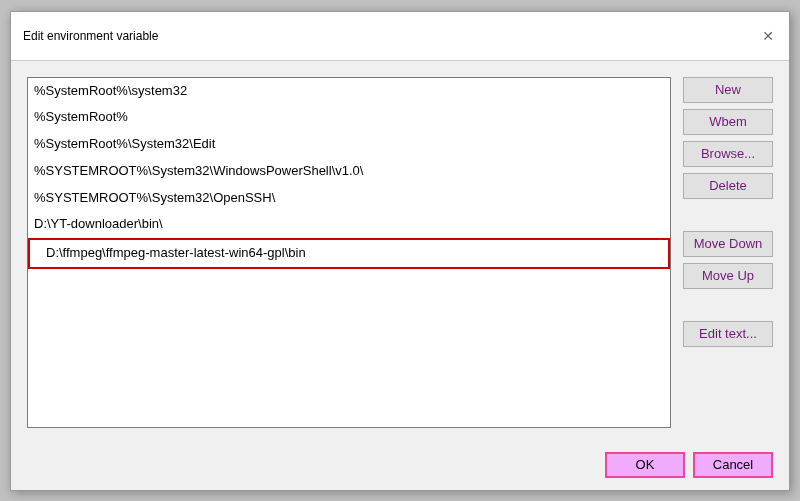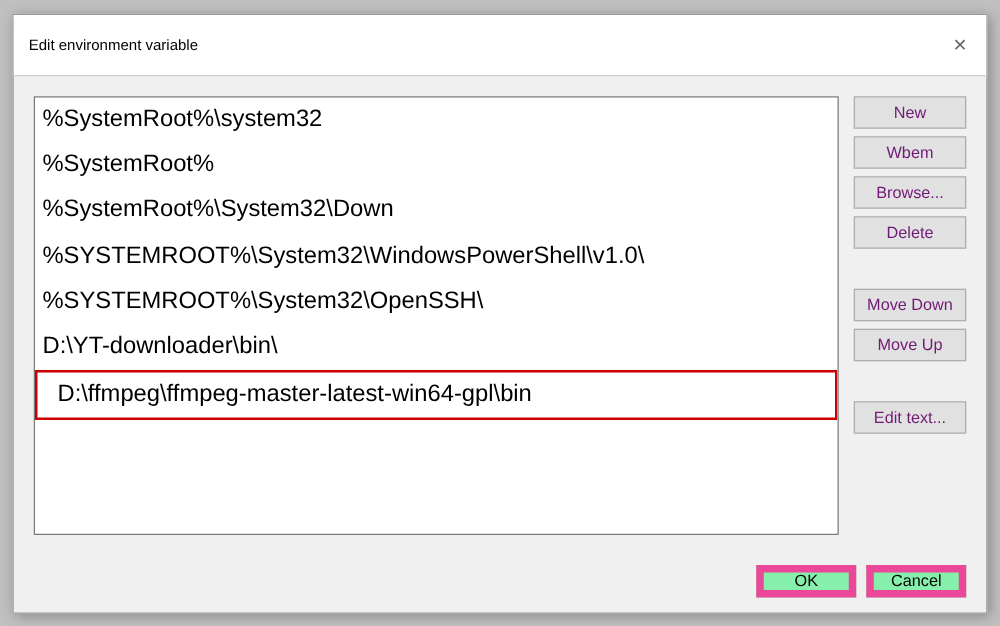--- a/index.html
+++ b/index.html
@@ -74,21 +74,21 @@
       flex: 1;
       border: 1px solid #7a7a7a;
       background: #ffffff;
       overflow-y: auto;
     }
 
     .list-item {
       padding: 3px 6px;
       cursor: pointer;
       color: #000;
-      font-size: 19px;
+      font-size: 13px;
       line-height: 1.6;
       white-space: nowrap;
     }
 
     .list-item.selected {
       background: #ffffff;
       border: 2px solid #cc0000;
       color: #000;
       padding-left: 16px;
     }
@@ -121,22 +121,22 @@
       display: flex;
       justify-content: flex-end;
       padding: 8px 16px 12px 16px;
       gap: 8px;
       border-top: none;
     }
 
     .footer-btn {
       width: 80px;
       height: 26px;
-      background: #86efac;
-      border: 6px solid #ec4899;
+      background: #f0abfc;
+      border: 2px solid #ec4899;
       cursor: pointer;
       font-size: 13px;
       color: #000;
       display: flex;
       align-items: center;
       justify-content: center;
     }
   </style>
 </head>
 <body>
@@ -145,21 +145,21 @@
   <div class="title-bar">
     <span class="title-bar-text">Edit environment variable</span>
     <button class="close-btn">✕</button>
   </div>
 
   <div class="dialog-content">
     <div class="list-panel">
       <div class="list-box" id="list-box">
       <div class="list-item">%SystemRoot%\system32</div>
           <div class="list-item">%SystemRoot%</div>
-          <div class="list-item">%SystemRoot%\System32\Down</div>
+          <div class="list-item">%SystemRoot%\System32\Edit</div>
           <div class="list-item">%SYSTEMROOT%\System32\WindowsPowerShell\v1.0\</div>
           <div class="list-item">%SYSTEMROOT%\System32\OpenSSH\</div>
           <div class="list-item">D:\YT-downloader\bin\</div>
           <div class="list-item selected">D:\ffmpeg\ffmpeg-master-latest-win64-gpl\bin</div>
         </div>
     </div>
 
     <div class="buttons-panel">
       <button class="btn">New</button>
       <button class="btn">Wbem</button>

